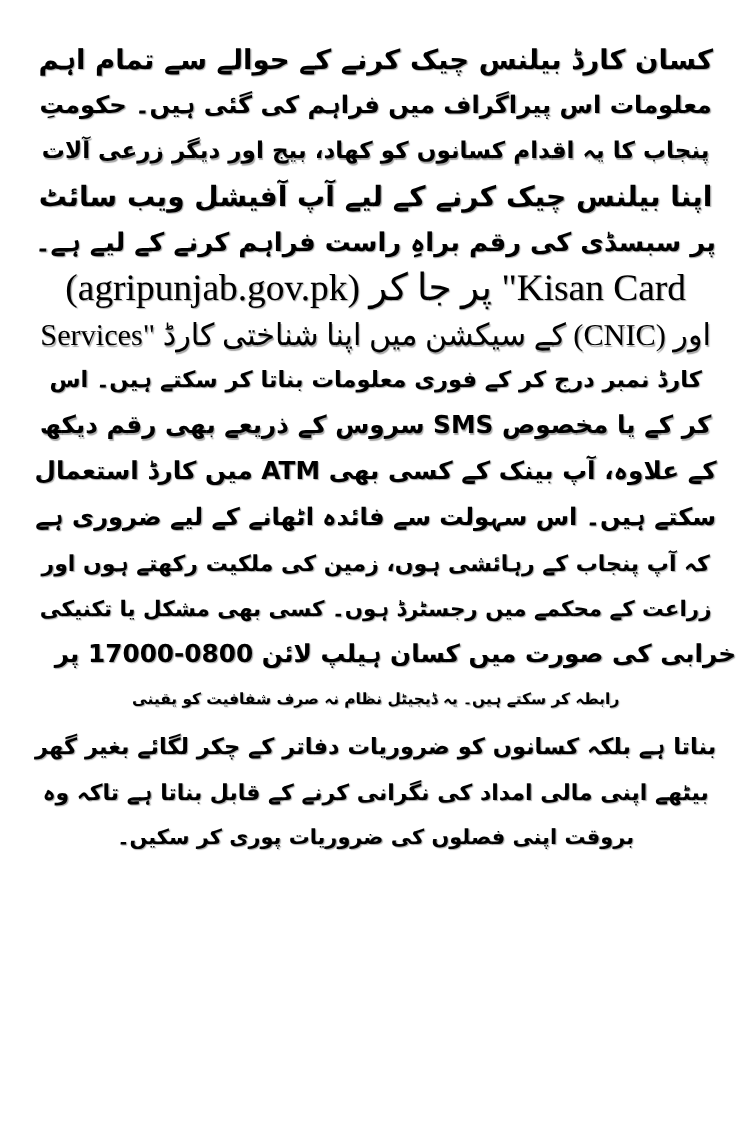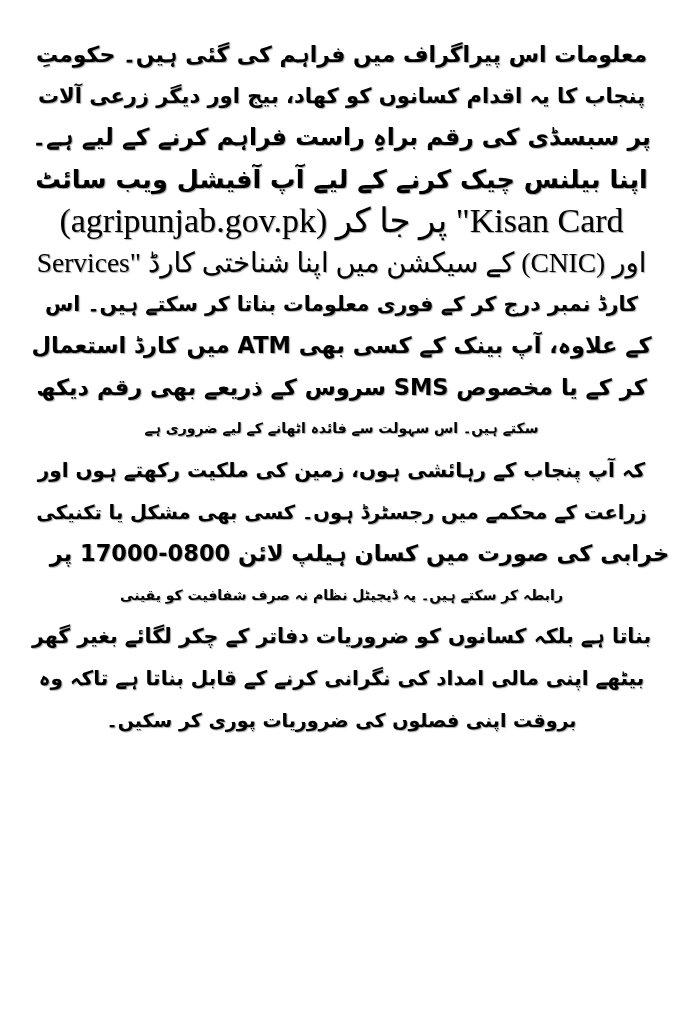--- a/index.html
+++ b/index.html
@@ -35,30 +35,31 @@
     .line.latin-heavy {
       font-family: "Liberation Serif", serif;
       font-weight: normal;
       font-size: 34px;
     }
   </style>
 </head>
 <body>
 
 <div class="doc">
+  <div class="line" style="display: block; font-size: 25px;"><span style="white-space: nowrap;">کسان کارڈ بیلنس چیک کرنے کے حوالے سے تمام اہم</span></div>
   <div class="line" style="display: block; font-size: 22px;"><span style="white-space: nowrap;">معلومات اس پیراگراف میں فراہم کی گئی ہیں۔ حکومتِ</span></div>
   <div class="line" style="display: block; font-size: 21px;"><span style="white-space: nowrap;">پنجاب کا یہ اقدام کسانوں کو کھاد، بیج اور دیگر زرعی آلات</span></div>
+  <div class="line" style="display: block; font-size: 25.5px;"><span style="white-space: nowrap;">اپنا بیلنس چیک کرنے کے لیے آپ آفیشل ویب سائٹ</span></div>
   <div class="line" style="display: block; font-size: 23.5px;"><span style="white-space: nowrap;">پر سبسڈی کی رقم براہِ راست فراہم کرنے کے لیے ہے۔</span></div>
-  <div class="line" style="display: block; font-size: 25.5px;"><span style="white-space: nowrap;">اپنا بیلنس چیک کرنے کے لیے آپ آفیشل ویب سائٹ</span></div>
   <div class="line latin-heavy" style="display: block;"><span style="white-space: nowrap;">(agripunjab.gov.pk) پر جا کر "Kisan Card</span></div>
   <div class="line latin-heavy" style="display: block; font-size: 27.5px;"><span style="white-space: nowrap;">Services" کے سیکشن میں اپنا شناختی کارڈ (CNIC) اور</span></div>
   <div class="line" style="display: block; font-size: 20.5px;"><span style="white-space: nowrap;">کارڈ نمبر درج کر کے فوری معلومات بناتا کر سکتے ہیں۔ اس</span></div>
+  <div class="line" style="display: block; font-size: 22.5px;"><span style="white-space: nowrap;">کر کے یا مخصوص SMS سروس کے ذریعے بھی رقم دیکھ</span></div>
   <div class="line" style="display: block; font-size: 22.5px;"><span style="white-space: nowrap;">کے علاوہ، آپ بینک کے کسی بھی ATM میں کارڈ استعمال</span></div>
-  <div class="line" style="display: block; font-size: 22.5px;"><span style="white-space: nowrap;">کر کے یا مخصوص SMS سروس کے ذریعے بھی رقم دیکھ</span></div>
-  <div class="line" style="display: block; font-size: 14px;"><span style="white-space: nowrap;">سکتے ہیں۔ اس سہولت سے فائدہ اٹھانے کے لیے ضروری ہے</span></div>
+  <div class="line" style="display: block; font-size: 22px;"><span style="white-space: nowrap;">سکتے ہیں۔ اس سہولت سے فائدہ اٹھانے کے لیے ضروری ہے</span></div>
   <div class="line" style="display: block; font-size: 20px;"><span style="white-space: nowrap;">کہ آپ پنجاب کے رہائشی ہوں، زمین کی ملکیت رکھتے ہوں اور</span></div>
   <div class="line" style="display: block; font-size: 19.5px;"><span style="white-space: nowrap;">زراعت کے محکمے میں رجسٹرڈ ہوں۔ کسی بھی مشکل یا تکنیکی</span></div>
   <div class="line" style="display: block; font-size: 22.5px; margin-left: 36px;"><span style="white-space: nowrap;">خرابی کی صورت میں کسان ہیلپ لائن 0800-17000 پر</span></div>
   <div class="line" style="display: block; font-size: 14px; text-align: center;"><span style="white-space: nowrap;">رابطہ کر سکتے ہیں۔ یہ ڈیجیٹل نظام نہ صرف شفافیت کو یقینی</span></div>
   <div class="line" style="display: block; font-size: 20.5px;"><span style="white-space: nowrap;">بناتا ہے بلکہ کسانوں کو ضروریات دفاتر کے چکر لگائے بغیر گھر</span></div>
   <div class="line" style="display: block; font-size: 20px;"><span style="white-space: nowrap;">بیٹھے اپنی مالی امداد کی نگرانی کرنے کے قابل بناتا ہے تاکہ وہ</span></div>
   <div class="line" style="display: block; font-size: 19px;"><span style="white-space: nowrap;">بروقت اپنی فصلوں کی ضروریات پوری کر سکیں۔</span></div>
 </div>
 
 </body></html>

